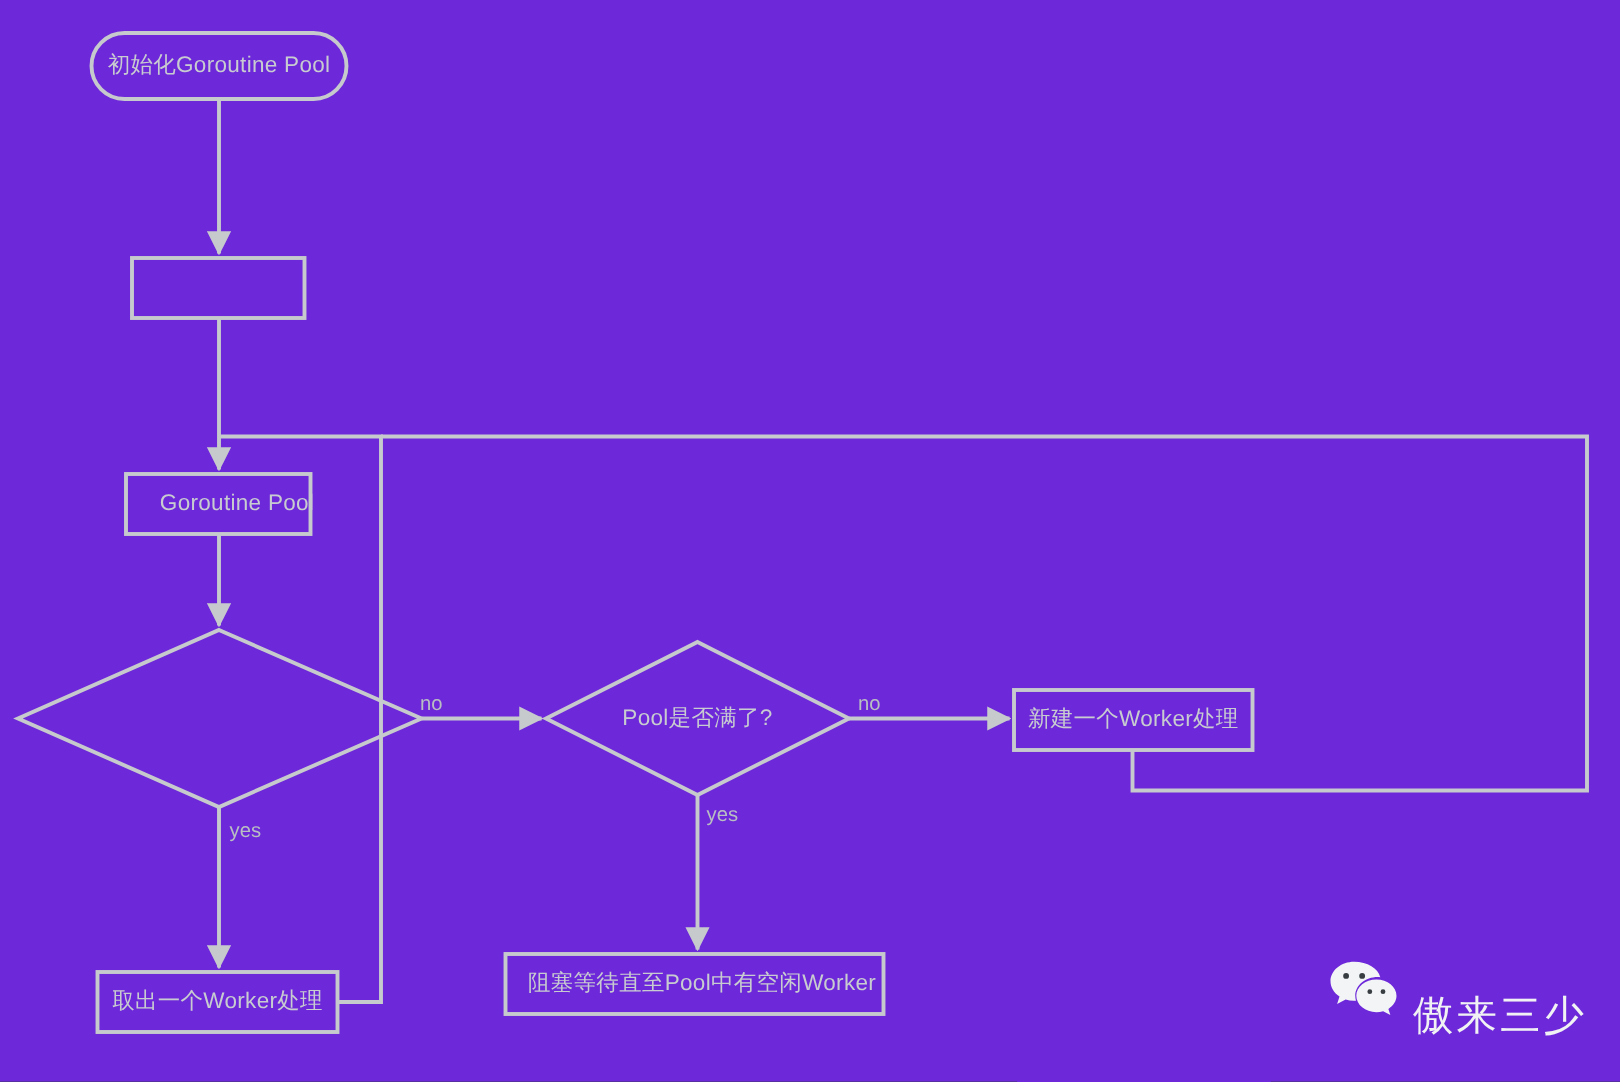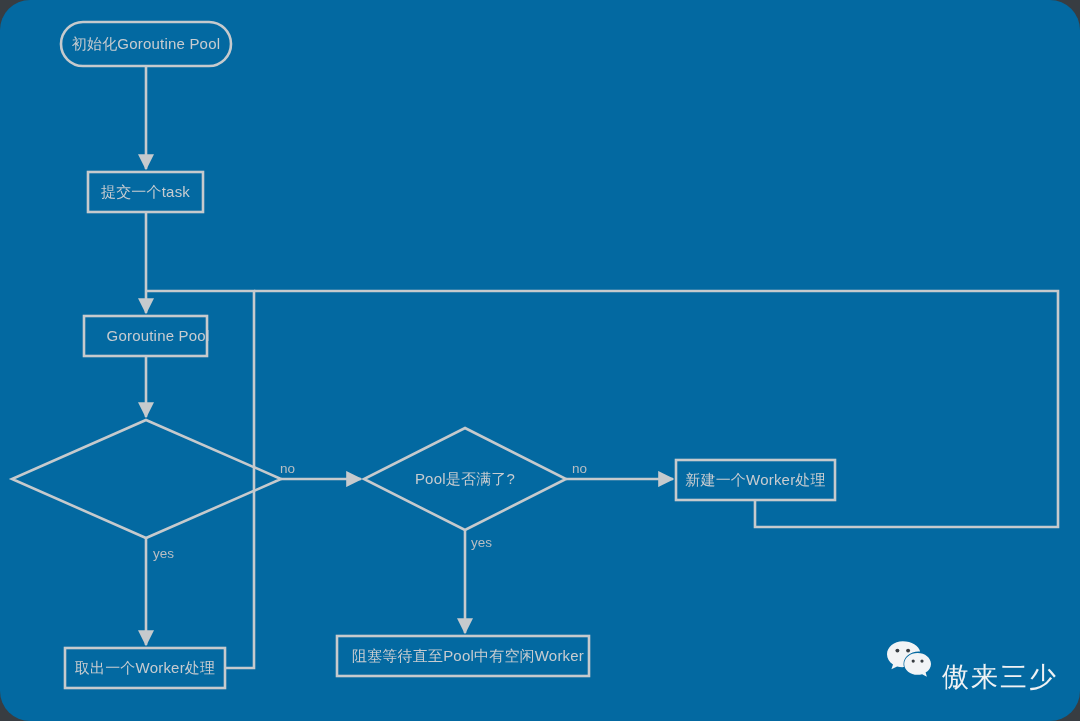--- a/index.html
+++ b/index.html
@@ -11,22 +11,21 @@
   body {
     width: 1080px;
     height: 721px;
     font-family: "Liberation Sans", "DejaVu Sans", sans-serif;
     overflow: hidden;
   }
   #diagram-canvas {
     position: relative;
     width: 1080px;
     height: 721px;
-    background: #0369a1;
-    border-radius: 30px;
+    background: #6d28d9;
   }
   #flow-svg {
     position: absolute;
     left: 0;
     top: 0;
     width: 1080px;
     height: 721px;
   }
   .node-label {
     position: absolute;
@@ -128,21 +127,20 @@
       <path d="M 225 668 L 254 668 L 254 291 L 146 291"></path>
 
       
       <path d="M 755 500 L 755 527 L 1058 527 L 1058 291 L 254 291"></path>
 
     </g>
   </svg>
 
   <div class="node-label" style="left:61px; top:22px; width:170px; height:44px;">初始化Goroutine Pool</div>
 
-  <div class="node-label" style="left:88px; top:172px; width:115px; height:40px;">提交一个task</div>
 
   <div class="node-label" style="left:84px; top:316px; width:148px; height:40px;">Goroutine Pool</div>
 
 
   <div class="node-label" style="left:676px; top:460px; width:159px; height:40px;">新建一个Worker处理</div>
 
   <div class="node-label" style="left:365px; top:459px; width:200px; height:40px;">Pool是否满了?</div>
 
   <div class="node-label" style="left:65px; top:648px; width:160px; height:40px;">取出一个Worker处理</div>
 

